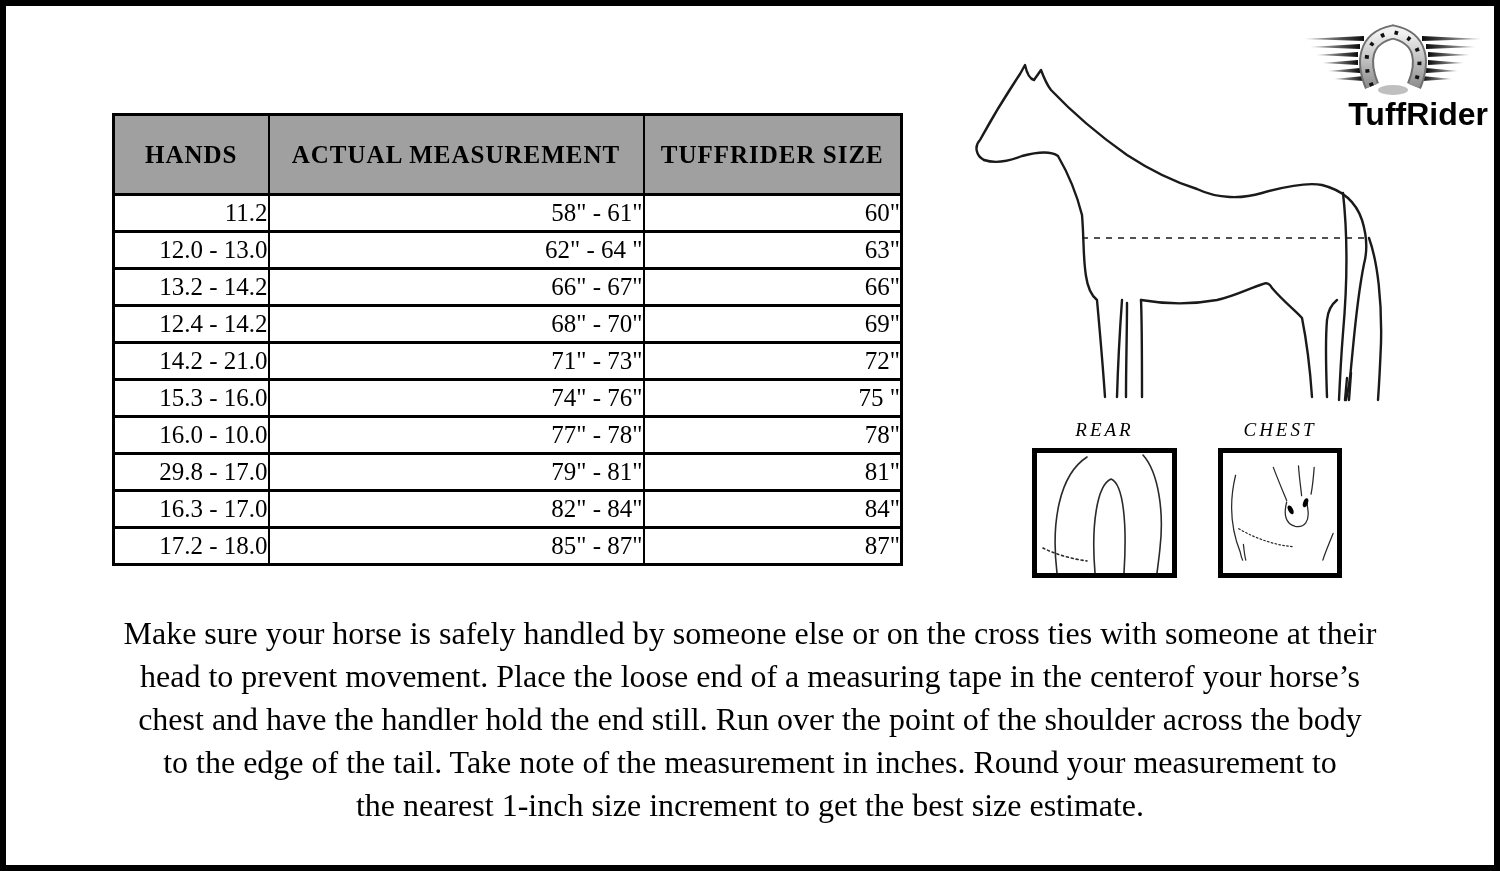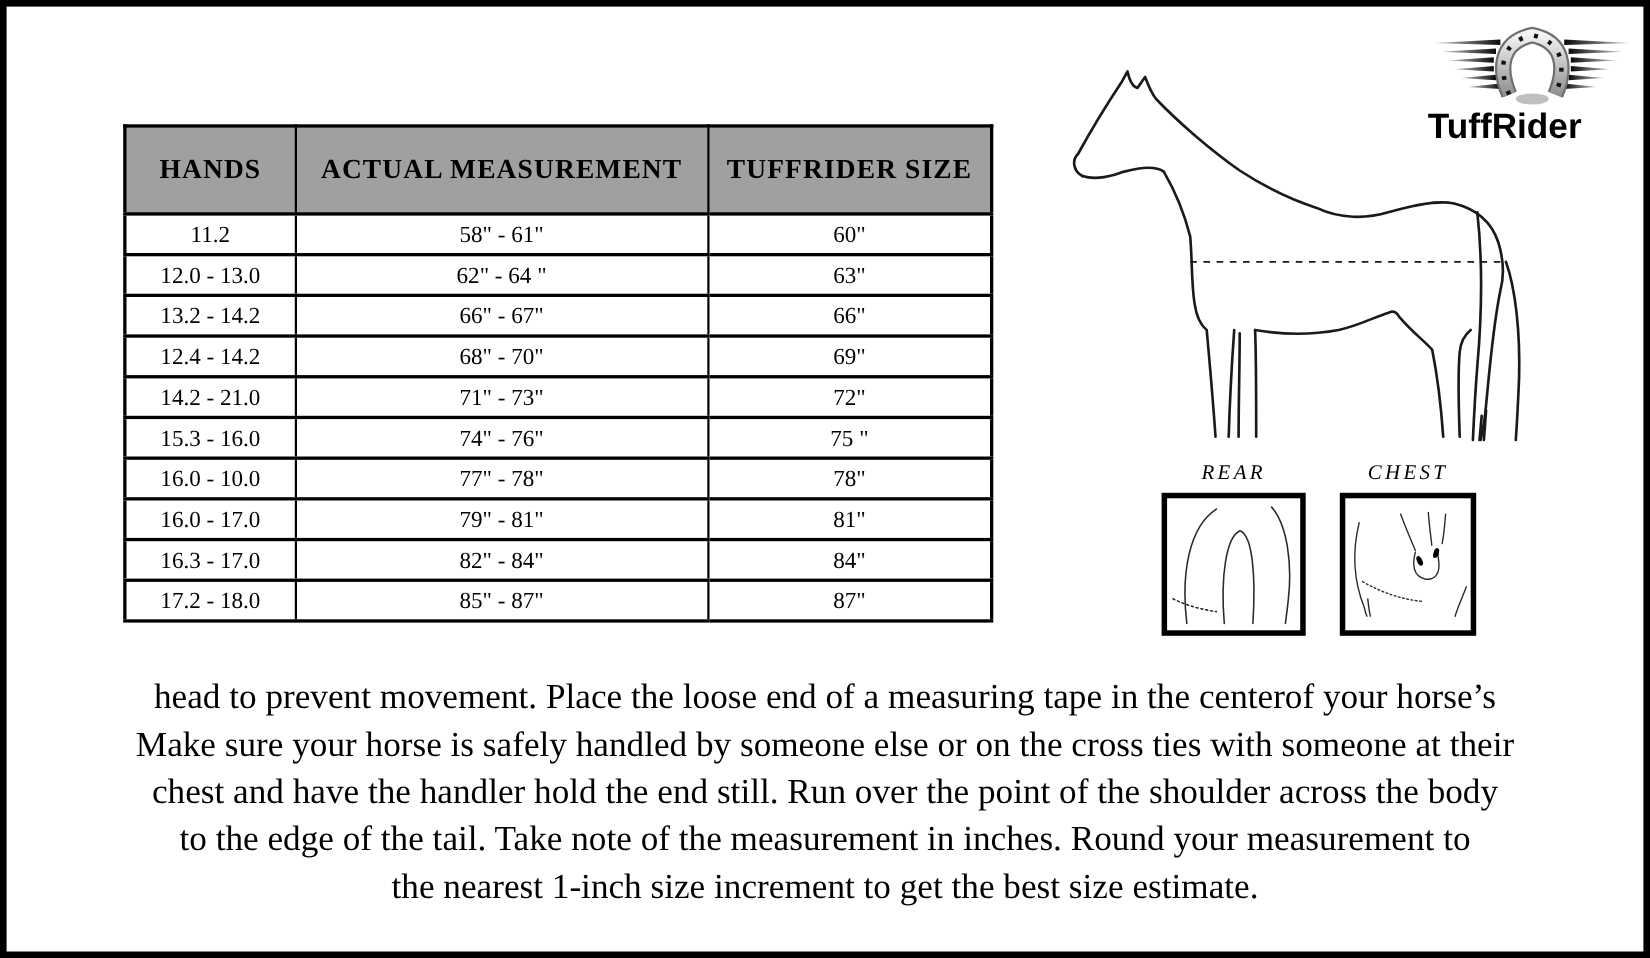--- a/index.html
+++ b/index.html
@@ -31,45 +31,45 @@
   table.size-table th{
     height:80px;
     background:var(--header-bg);
     font-weight:bold;font-size:25px;letter-spacing:1px;
     border:2px solid var(--line);
     border-bottom:3px solid var(--line);
     text-align:center;vertical-align:middle;
   }
   table.size-table td{
     height:37px;
-    font-size:21px;
+    font-size:25px;
     border-left:2px solid var(--line);
     border-right:2px solid var(--line);
     border-top:3px solid var(--line);
     border-bottom:3px solid var(--line);
-    text-align:center;vertical-align:middle;
+    text-align:right;vertical-align:middle;
     background:#fff;
   }
 
   
   .horse-wrap{position:absolute;left:950px;top:48px;width:455px;height:372px;}
   .horse-wrap svg{display:block;width:100%;height:100%;}
 
   
-  .logo{position:absolute;left:1298px;top:12px;width:190px;height:118px;text-align:left;}
+  .logo{position:absolute;left:1298px;top:12px;width:190px;height:118px;text-align:right;}
   .logo svg{display:block;width:190px;height:86px;}
   .logo-text{
     font-family:"Liberation Sans", sans-serif;
     font-weight:bold;font-size:32px;line-height:32px;
     color:#000;letter-spacing:0px;
   }
 
   
   .diagram{position:absolute;top:418px;text-align:center;}
-  .diagram.rear{left:1032px;width:131px;margin-left:24px;}
+  .diagram.rear{left:1032px;width:145px;}
   .diagram.chest{left:1218px;width:124px;}
   .diagram .dia-label{
     font-style:italic;font-size:19px;letter-spacing:3px;
     height:24px;line-height:24px;margin-bottom:6px;
   }
   .dia-box{
     border:5px solid var(--line);
     height:130px;background:#fff;
   }
   .dia-box svg{display:block;width:100%;height:100%;}
@@ -130,21 +130,21 @@
         <td>15.3 - 16.0</td>
         <td>74" - 76"</td>
         <td>75 "</td>
       </tr>
       <tr>
         <td>16.0 - 10.0</td>
         <td>77" - 78"</td>
         <td>78"</td>
       </tr>
       <tr>
-        <td>16.0 - 17.0</td>
+        <td>29.8 - 17.0</td>
         <td>79" - 81"</td>
         <td>81"</td>
       </tr>
       <tr>
         <td>16.3 - 17.0</td>
         <td>82" - 84"</td>
         <td>84"</td>
       </tr>
       <tr>
         <td>17.2 - 18.0</td>
@@ -264,19 +264,19 @@
           <path d="M 20,80 C 44,94 68,101 90,103" stroke-dasharray="2 3"></path>
           <path d="M 140,86 C 135,99 130,110 127,120"></path>
         </g>
         <ellipse cx="86" cy="56" rx="3" ry="6" transform="rotate(-25 86 56)" fill="#000"></ellipse>
         <ellipse cx="105" cy="47" rx="3" ry="6" transform="rotate(20 105 47)" fill="#000"></ellipse>
       </svg>
     </div>
   </div>
 
   <div class="instructions">
+    <div class="insline">Make sure your horse is safely handled by someone else or on the cross ties with someone at their</div>
     <div class="insline">head to prevent movement. Place the loose end of a measuring tape in the centerof your horse’s</div>
-    <div class="insline">Make sure your horse is safely handled by someone else or on the cross ties with someone at their</div>
     <div class="insline">chest and have the handler hold the end still. Run over the point of the shoulder across the body</div>
     <div class="insline">to the edge of the tail. Take note of the measurement in inches. Round your measurement to</div>
     <div class="insline">the nearest 1-inch size increment to get the best size estimate.</div>
   </div>
 </div>
 
 </body></html>

